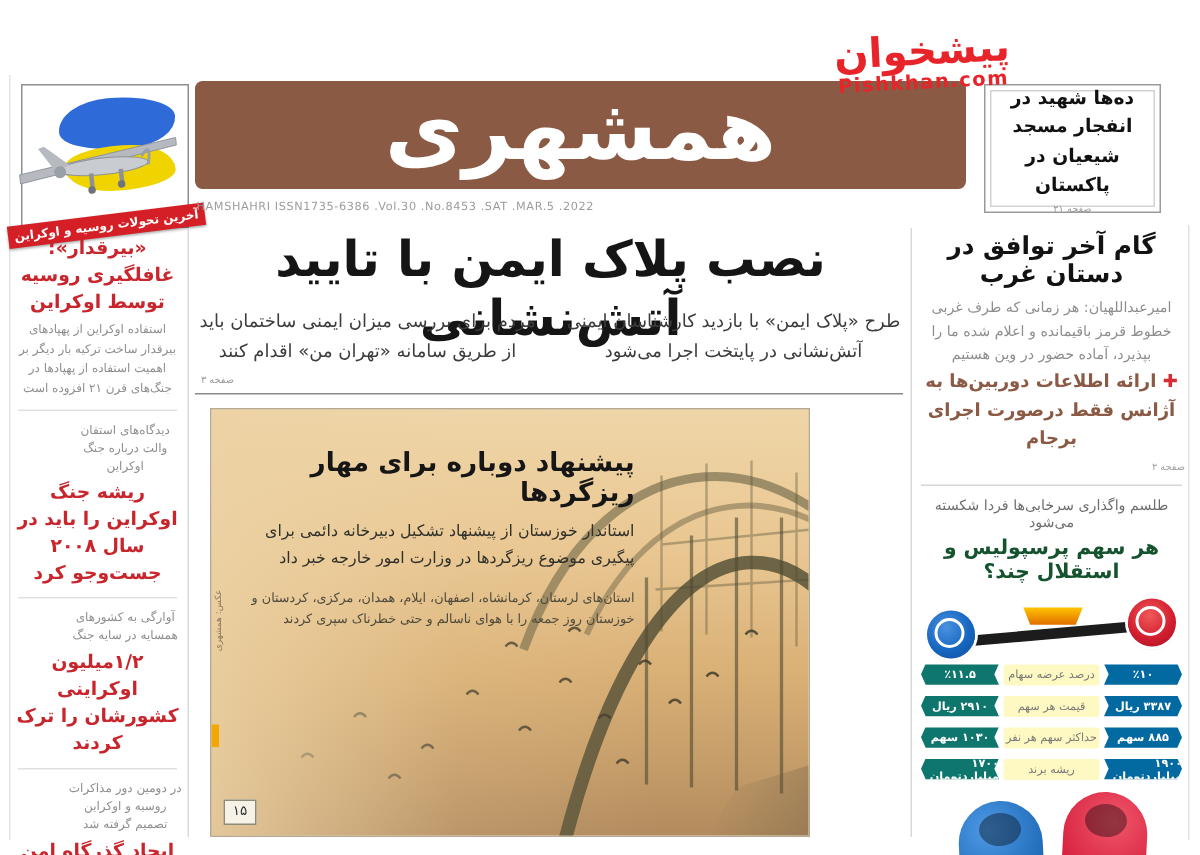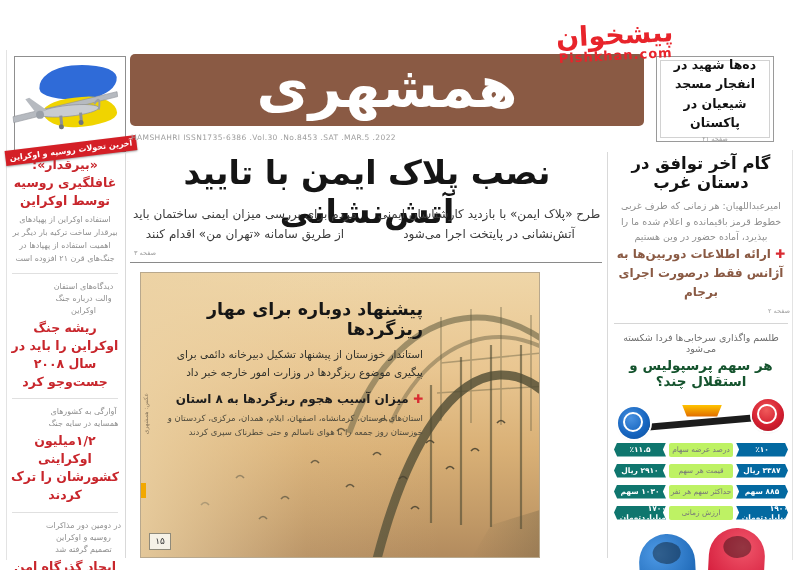--- a/index.html
+++ b/index.html
@@ -71,21 +71,21 @@
          clip-path:polygon(12% 100%,0 0,100% 0,88% 100%);}
   .club{position:absolute;width:32px;height:32px;border-radius:50%;box-shadow:0 0 0 2px #fff,0 1px 2px rgba(0,0,0,.4);}
   .club.blue{left:6px;top:12px;background:radial-gradient(circle at 40% 35%,#4a92e0,#1766c0 55%,#0d4f9c);}
   .club.red{right:6px;top:4px;background:radial-gradient(circle at 45% 35%,#f05a5a,#d41f30 55%,#a31020);}
   .club .ring{position:absolute;left:5px;top:5px;width:20px;height:20px;border:2px solid #fff;border-radius:50%;box-sizing:border-box;}
   .rowtable{display:flex;flex-direction:column;gap:7px;margin-top:2px;}
   .sharerow{display:flex;align-items:center;justify-content:center;gap:3px;direction:rtl;}
   .bar{height:14px;font-size:7.5px;font-weight:bold;color:#fff;display:flex;align-items:center;justify-content:center;}
   .bar.red{width:52px;background:#0369a1;clip-path:polygon(0 0,94% 0,100% 50%,94% 100%,0 100%,6% 50%);}
   .bar.blue{width:52px;background:#0f766e;clip-path:polygon(6% 0,100% 0,94% 50%,100% 100%,6% 100%,0 50%);}
-  .rowlabel{width:64px;background:#bef264;color:#787878;font-size:7.5px;text-align:center;padding:2.5px 0;border-radius:2px;}
+  .rowlabel{width:64px;background:#fef9c3;color:#787878;font-size:7.5px;text-align:center;padding:2.5px 0;border-radius:2px;}
   .fans{position:relative;height:96px;margin-top:8px;}
   .fan{position:absolute;width:56px;height:88px;border-radius:28px 28px 10px 10px;}
   .fan.blue{left:28px;top:6px;transform:rotate(-3deg);background:radial-gradient(circle at 35% 22%,#4e9ae6,#1d67b5 55%,#124f90);}
   .fan.red{right:26px;top:0;transform:rotate(3deg);background:radial-gradient(circle at 60% 22%,#f0576b,#d61f3e 55%,#a8122c);}
   .fan::before{content:"";position:absolute;left:14px;top:8px;width:28px;height:22px;border-radius:50%;background:rgba(0,0,0,.38);}
   .fan::after{content:"";position:absolute;left:10px;bottom:14px;width:36px;height:5px;border-radius:3px;background:rgba(255,255,255,.35);}
   
   .lcol{position:absolute;left:8px;top:156px;width:114px;display:flex;flex-direction:column;}
   .l-title{font-size:12.5px;font-weight:bold;color:#c8262c;text-align:center;line-height:1.45;}
   .l-body{font-size:8px;color:#8f8f8f;text-align:center;line-height:1.6;margin-top:4px;}
@@ -201,24 +201,20 @@
           <path d="M270 236 q4 -5 8 0"></path>
         <path d="M118 246 q4 -5 8 0"></path>
           <path d="M330 178 q4 -5 8 0"></path>
           <path d="M356 150 q4 -5 8 0"></path>
       </g>
       <rect x="0" y="0" width="300" height="286" fill="url(#haze)"></rect>
     </svg>
     <div class="photo-text fa">
       <div class="photo-h">پیشنهاد دوباره برای مهار ریزگردها</div>
       <div class="photo-sub">استاندار خوزستان از پیشنهاد تشکیل دبیرخانه دائمی برای پیگیری موضوع ریزگردها در وزارت امور خارجه خبر داد</div>
-      <div class="photo-bullet">
-        <span class="plus">✚</span>
-        <span>میزان آسیب هجوم ریزگردها به ۸ استان</span>
-      </div>
       <div class="photo-bullet-sub">استان‌های لرستان، کرمانشاه، اصفهان، ایلام، همدان، مرکزی، کردستان و خوزستان روز جمعه را با هوای ناسالم و حتی خطرناک سپری کردند</div>
     </div>
     <div class="photo-badge fa">۱۵</div>
     <div class="photo-credit fa">عکس: همشهری</div>
     <div class="photo-marker"></div>
   </div>
 
   <div class="rcol fa">
     <div class="west-h">گام آخر توافق در دستان غرب</div>
     <div class="west-sub">امیرعبداللهیان: هر زمانی که طرف غربی خطوط قرمز باقیمانده و اعلام شده ما را بپذیرد، آماده حضور در وین هستیم</div>
@@ -254,21 +250,21 @@
         <div class="rowlabel">قیمت هر سهم</div>
         <div class="bar blue">۲۹۱۰ ریال</div>
       </div>
       <div class="sharerow">
         <div class="bar red">۸۸۵ سهم</div>
         <div class="rowlabel">حداکثر سهم هر نفر</div>
         <div class="bar blue">۱۰۳۰ سهم</div>
       </div>
       <div class="sharerow">
         <div class="bar red">۱۹۰۰ میلیاردتومان</div>
-        <div class="rowlabel">ارزش زمانی</div>
+        <div class="rowlabel">ریشه برند</div>
         <div class="bar blue">۱۷۰۰ میلیاردتومان</div>
       </div>
     </div>
 
     <div class="fans">
       <div class="fan blue"></div>
       <div class="fan red"></div>
     </div>
 
   </div>

